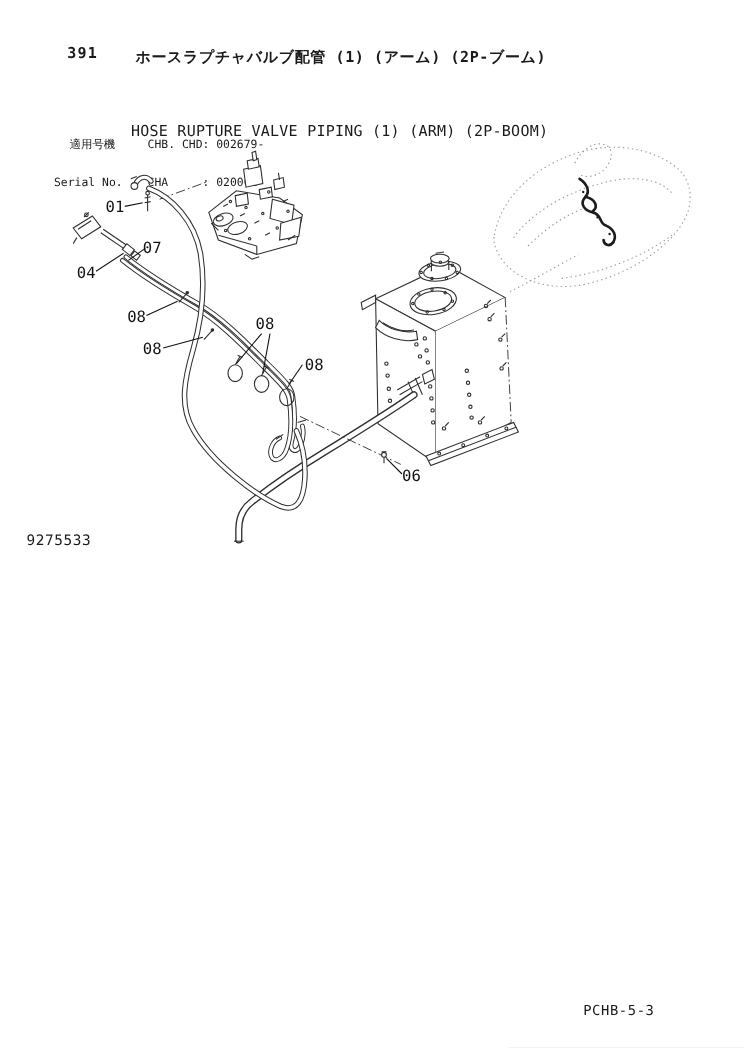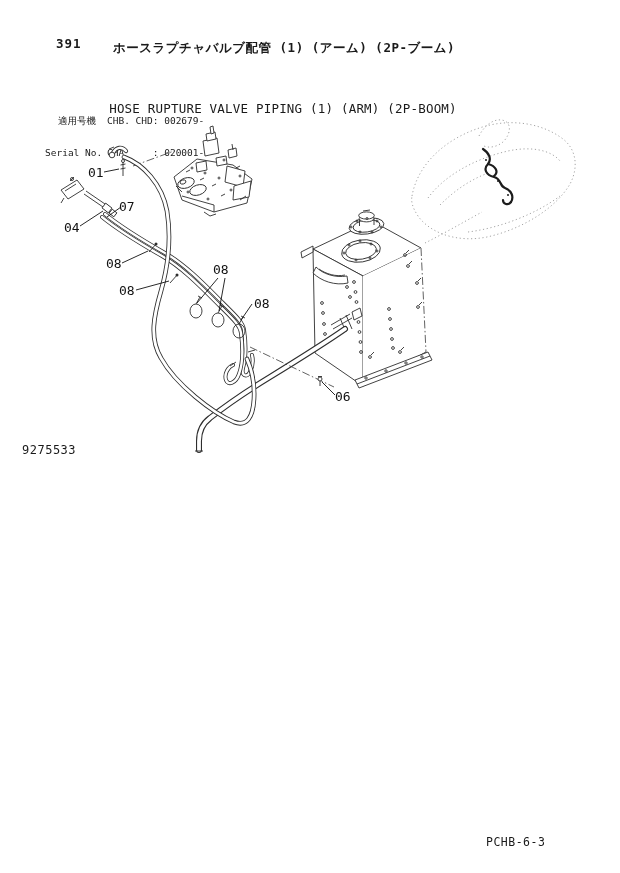--- a/index.html
+++ b/index.html
@@ -6,21 +6,21 @@
   .sheet{
     position:relative;width:620px;height:873px;background:#ffffff;
     font-family:"DejaVu Sans Mono","Liberation Mono",monospace;
     color:#1a1a1a;overflow:hidden;
   }
   .abs{position:absolute;white-space:pre;}
   .page-num{left:56px;top:36px;font-size:12.5px;font-weight:bold;letter-spacing:1px;}
   .title-jp{left:284px;top:40px;transform:translateX(-50%);font-size:12.5px;font-weight:bold;letter-spacing:.5px;}
   .title-en{left:283px;top:75px;transform:translateX(-50%);font-size:12.5px;font-weight:normal;letter-spacing:.2px;margin-top:26px;}
   .serial{left:45px;top:95px;font-size:9.5px;line-height:10.5px;}
-  .srow{display:flex;}
+  .srow{display:flex;gap:16px;}
   .slabel{display:inline-block;width:62px;}
   .srow.jp .slabel{padding-left:13px;width:49px;}
   .drawing-num{left:22px;top:443px;font-size:12px;letter-spacing:.5px;}
   .doc-code{left:486px;top:835px;font-size:11.5px;letter-spacing:.5px;}
   svg text{font-family:"DejaVu Sans Mono","Liberation Mono",monospace;font-size:13px;fill:#111;}
   .art{stroke:#2e2e2e;stroke-width:.9;fill:none;}
   .artf{stroke:#2e2e2e;stroke-width:.9;fill:#ffffff;}
   .tube-o{stroke:#2e2e2e;fill:none;stroke-linecap:round;}
   .tube-i{stroke:#ffffff;fill:none;stroke-linecap:round;}
   .chain{stroke:#3a3a3a;stroke-width:.8;fill:none;stroke-dasharray:8 2.5 1.5 2.5;}
@@ -266,14 +266,14 @@
         <text x="254" y="308">08</text>
       </g>
       <g>
         <path class="leader" d="M335,395 L322,382"></path>
         <text x="335" y="401">06</text>
       </g>
     </g>
   </svg>
 
   <div class="abs drawing-num">9275533</div>
-  <div class="abs doc-code">PCHB-6-3</div>
+  <div class="abs doc-code">PCHB-5-3</div>
 </div>
 
 </body></html>

